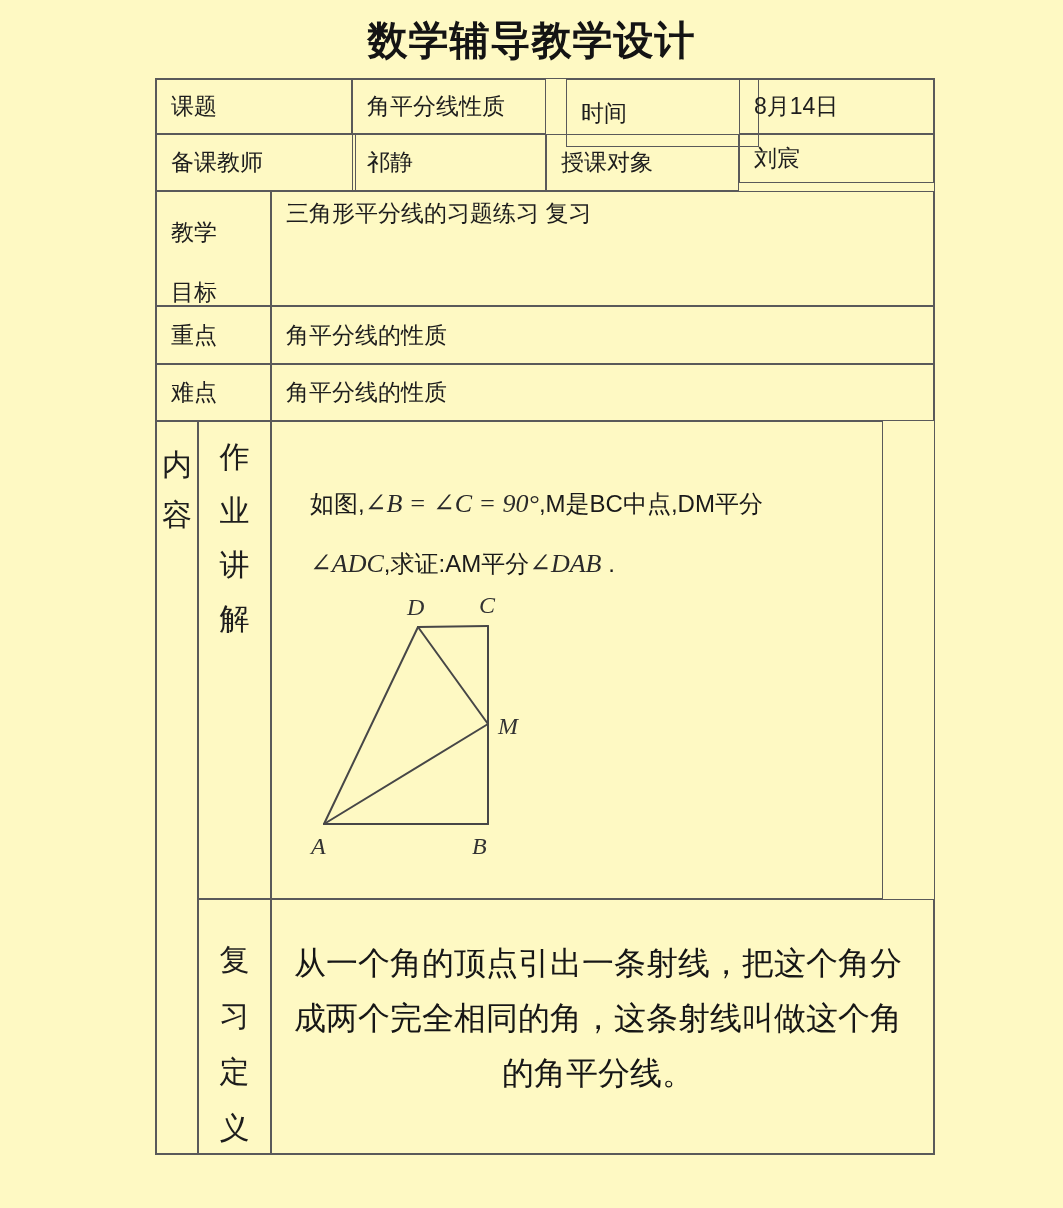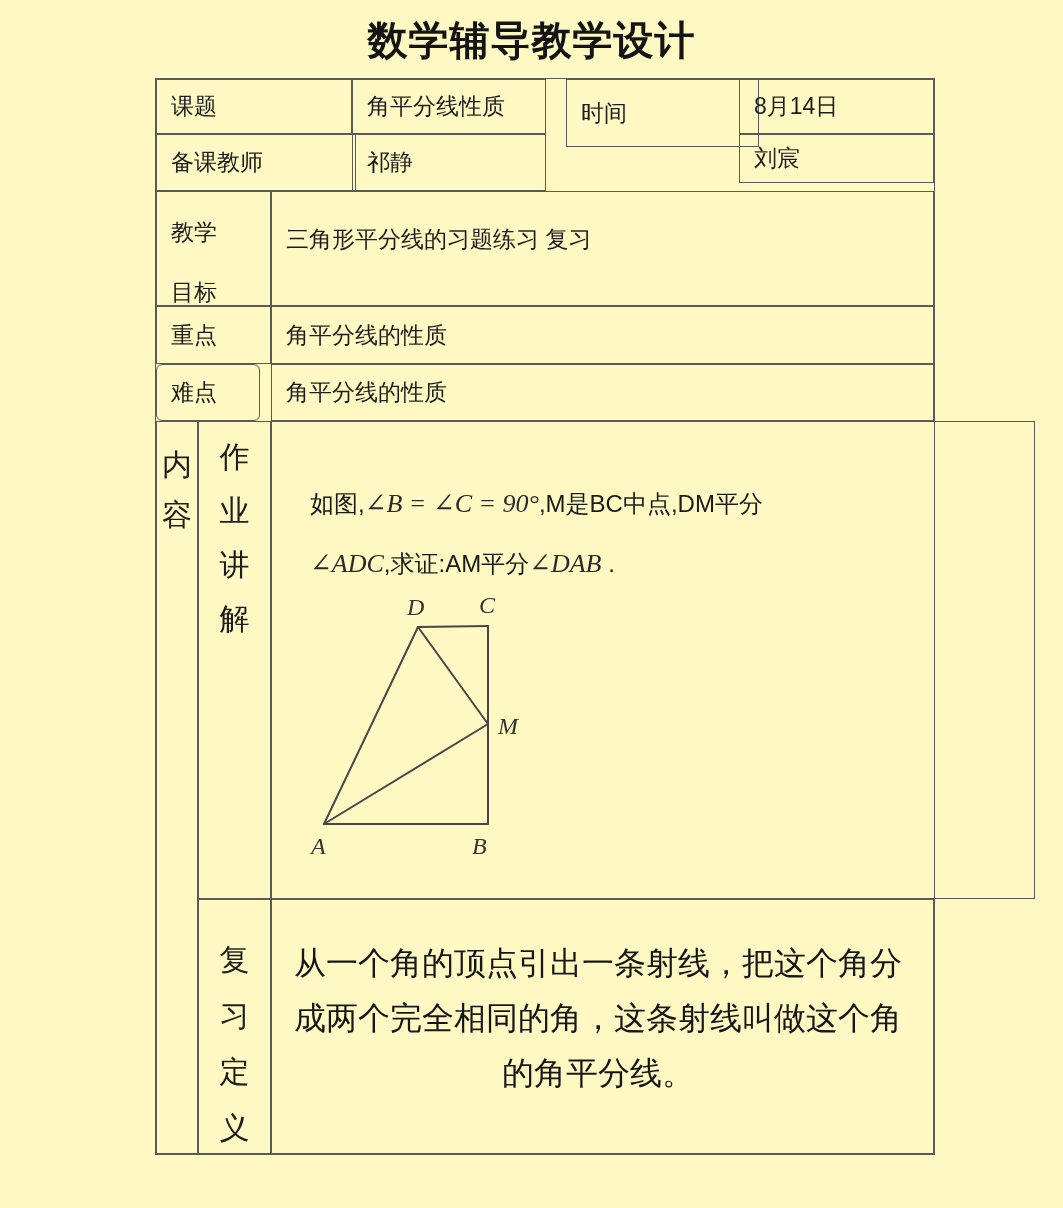--- a/index.html
+++ b/index.html
@@ -33,21 +33,21 @@
     box-sizing:border-box;
     background:transparent;
   }
   .hpad {
     display:flex; align-items:center;
     padding-left:14px;
     font-size:23px;
     height:100%;
     box-sizing:border-box;
   }
-  .topalign { align-items:flex-start; padding-top:32px;text-align:center; }
+  .topalign { align-items:flex-start; padding-top:6px;text-align:center; }
 
   
   .wrap2 {
     padding:10px 0 0 14px;
     font-size:23px;
     line-height:60px;
     box-sizing:border-box;
   }
   .wrap2 .inner { width:52px; word-break:break-all; }
 
@@ -113,56 +113,59 @@
     <div class="cell" style="left:583px;top:0;width:195px;height:55px;">
       <div class="hpad">8月14日</div>
     </div>
 
     <div class="cell" style="left:0;top:55px;width:200px;height:57px;">
       <div class="hpad">备课教师</div>
     </div>
     <div class="cell" style="left:196px;top:55px;width:194px;height:57px;">
       <div class="hpad">祁静</div>
     </div>
+    <div class="cell" style="left:390px;top:55px;width:193px;height:57px;">
+      <div class="hpad">授课对象</div>
+    </div>
     <div class="cell" style="left:583px;top:55px;width:195px;height:49px;">
       <div class="hpad">刘宸</div>
     </div>
 
     <div class="cell" style="left:0;top:112px;width:115px;height:115px;">
       <div class="wrap2">
         <div class="inner">教学目标</div>
       </div>
     </div>
     <div class="cell" style="left:115px;top:112px;width:663px;height:115px;">
       <div class="hpad topalign">三角形平分线的习题练习 复习</div>
     </div>
 
     <div class="cell" style="left:0;top:227px;width:115px;height:58px;">
       <div class="hpad">重点</div>
     </div>
     <div class="cell" style="left:115px;top:227px;width:663px;height:58px;">
       <div class="hpad">角平分线的性质</div>
     </div>
 
-    <div class="cell" style="left:0;top:285px;width:104px;height:57px;border-radius:6px;">
+    <div class="cell" style="left:0;top:285px;width:115px;height:57px;">
       <div class="hpad">难点</div>
     </div>
     <div class="cell" style="left:115px;top:285px;width:663px;height:57px;">
       <div class="hpad">角平分线的性质</div>
     </div>
 
     <div class="cell vstack v-content" style="left:0;top:342px;width:42px;height:733px;">
       <div class="inner">内容</div>
     </div>
 
     <div class="cell vstack v-homework" style="left:42px;top:342px;width:73px;height:478px;">
       <div class="inner">作业讲解</div>
     </div>
 
-    <div class="cell" style="left:115px;top:342px;width:764px;height:478px;">
+    <div class="cell" style="left:115px;top:342px;width:612px;height:478px;">
 
       <div class="problem">
         <div><span>如图,</span><span class="math">∠B = ∠C = 90°</span><span>,M是BC中点,DM平分</span></div>
         <div><span class="math">∠ADC</span><span>,求证:AM平分</span><span class="math">∠DAB</span><span> .</span></div>
       </div>
 
       <svg class="geo-figure" width="250" height="300" viewBox="0 0 250 300">
         <g stroke="#474747" stroke-width="2" fill="none" stroke-linejoin="round" stroke-linecap="round">
           <line x1="121" y1="45" x2="191" y2="44"></line>
           <line x1="191" y1="44" x2="191" y2="242"></line>

